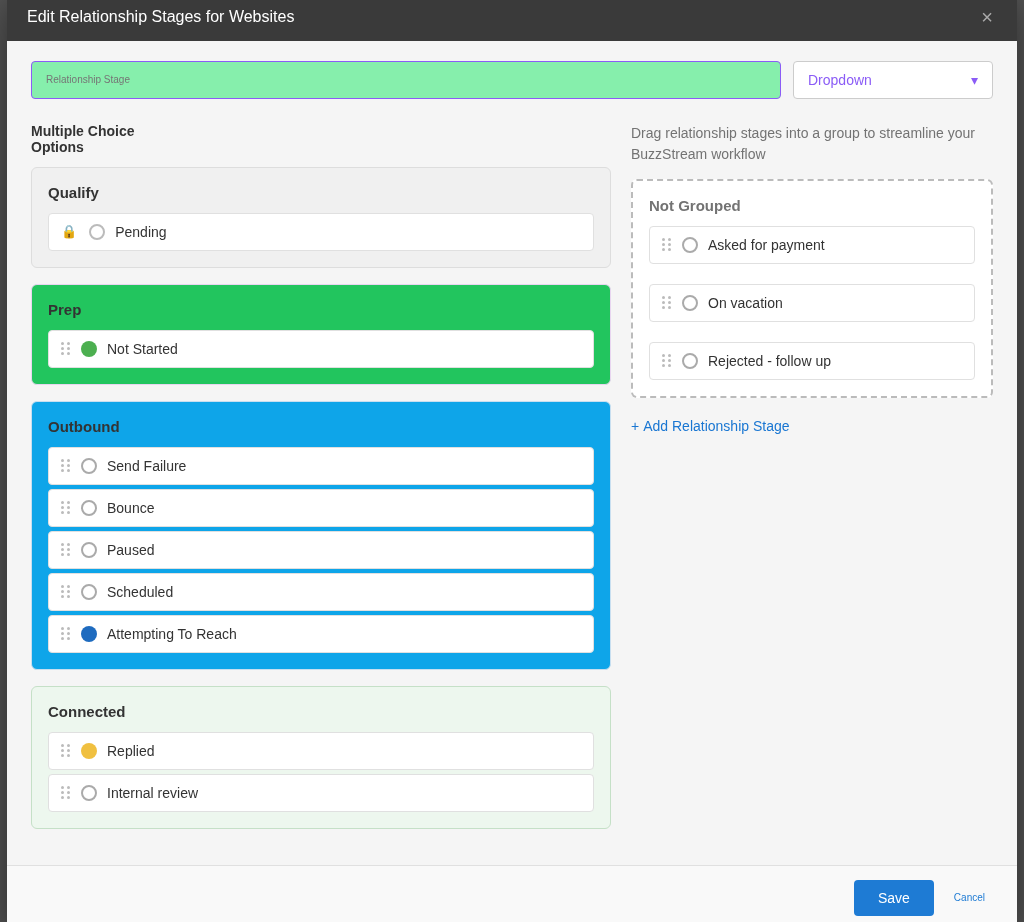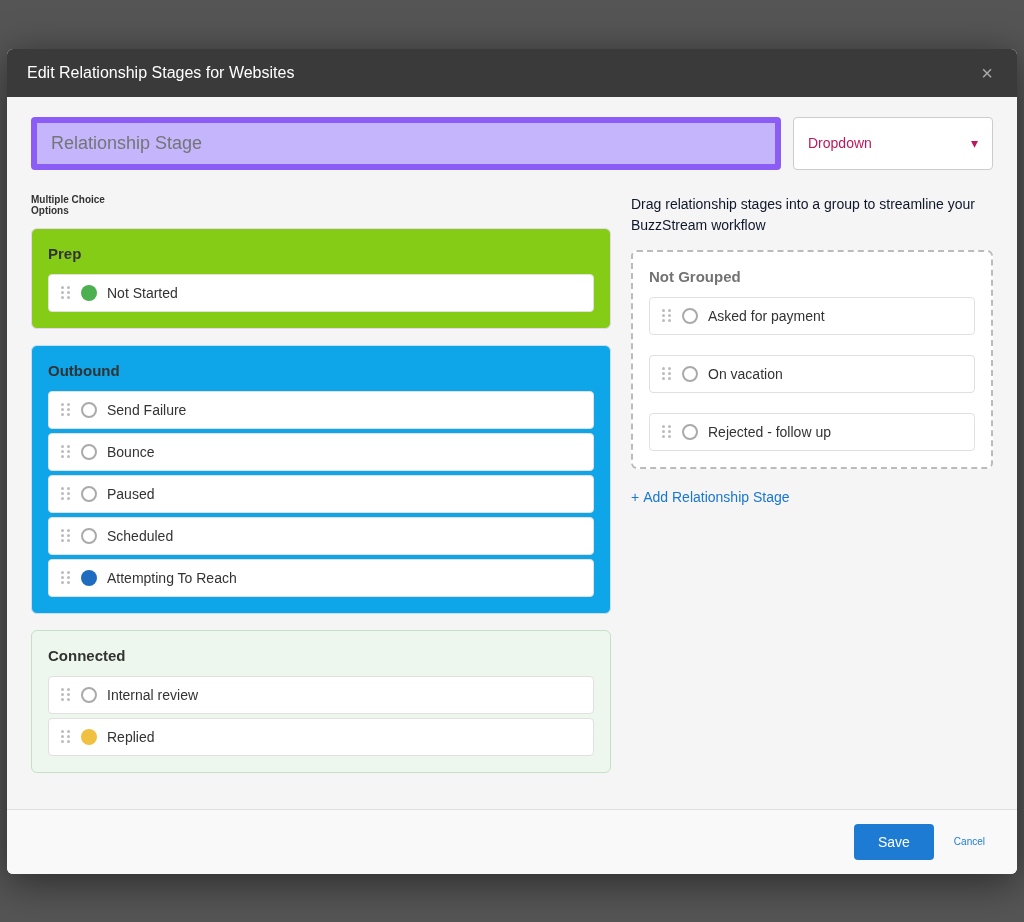--- a/index.html
+++ b/index.html
@@ -59,67 +59,67 @@
       overflow-y: auto;
     }
     .field-row {
       display: flex;
       gap: 12px;
       margin-bottom: 24px;
     }
     .field-input {
       flex: 1;
       padding: 10px 14px;
-      border: 6px solid #8b5cf6;
+      border: 1px solid #8b5cf6;
       border-radius: 4px;
-      background: #c4b5fd;
-      font-size: 18px;
+      background: #86efac;
+      font-size: 10px;
       color: #666;
     }
     .field-dropdown {
       width: 200px;
       padding: 10px 14px;
       border: 1px solid #ccc;
       border-radius: 4px;
       background: #fff;
       font-size: 14px;
-      color: #be185d;
+      color: #8b5cf6;
       display: flex;
       align-items: center;
       justify-content: space-between;
       cursor: pointer;
     }
     .main-content {
       display: flex;
       gap: 20px;
       align-items: flex-start;
     }
     .left-panel {
       flex: 0 0 580px;
     }
     .right-panel {
       flex: 1;
     }
     .section-label {
       font-weight: 700;
-      font-size: 10px;
+      font-size: 14px;
       color: #333;
       margin-bottom: 12px;
     }
     .group-card {
       border-radius: 6px;
       padding: 16px;
       margin-bottom: 16px;
     }
     .group-card-qualify {
       background: #f0f0f0;
       border: 1px solid #ddd;
     }
     .group-card-prep {
-      background: #84cc16;
+      background: #22c55e;
       border: 1px solid #e8d5f0;
     }
     .group-card-outbound {
       background: #0ea5e9;
       border: 1px solid #c8dff0;
     }
     .group-card-connected {
       background: #edf7ee;
       border: 1px solid #c5e0c7;
     }
@@ -171,21 +171,21 @@
       color: #aaa;
       margin-right: 2px;
     }
     .stage-name {
       font-size: 14px;
       color: #333;
     }
     
     .drag-hint {
       font-size: 14px;
-      color: #0f172a;
+      color: #737373;
       margin-bottom: 14px;
       line-height: 1.5;
     }
     .not-grouped-box {
       border: 2px dashed #bbb;
       border-radius: 6px;
       padding: 16px;
       background: #fff;
       margin-bottom: 16px;
     }
@@ -275,20 +275,28 @@
           <span>Dropdown</span>
           <span>▾</span>
         </div>
       </div>
 
       <div class="main-content">
 
         <div class="left-panel">
           <div class="section-label">Multiple Choice<br>Options</div>
 
+          <div class="group-card group-card-qualify">
+            <div class="group-title">Qualify</div>
+            <div class="stage-item">
+              <span class="lock-icon">🔒</span>
+              <div class="radio-circle locked"></div>
+              <span class="stage-name">Pending</span>
+            </div>
+          </div>
 
           <div class="group-card group-card-prep">
             <div class="group-title">Prep</div>
             <div class="stage-item">
               <div class="dot-grid">
                   <span></span>
                   <span></span>
                   <span></span>
                   <span></span>
                   <span></span>
@@ -367,34 +375,34 @@
             <div class="group-title">Connected</div>
             <div class="stage-item">
               <div class="dot-grid">
                   <span></span>
                   <span></span>
                   <span></span>
                   <span></span>
                   <span></span>
                   <span></span>
                 </div>
-              <div class="radio-circle"></div>
-              <span class="stage-name">Internal review</span>
-            </div>
-            <div class="stage-item">
-              <div class="dot-grid">
-                  <span></span>
-                  <span></span>
-                  <span></span>
-                  <span></span>
-                  <span></span>
-                  <span></span>
-                </div>
               <div class="radio-circle filled-yellow"></div>
               <span class="stage-name">Replied</span>
+            </div>
+            <div class="stage-item">
+              <div class="dot-grid">
+                  <span></span>
+                  <span></span>
+                  <span></span>
+                  <span></span>
+                  <span></span>
+                  <span></span>
+                </div>
+              <div class="radio-circle"></div>
+              <span class="stage-name">Internal review</span>
             </div>
           </div>
         </div>
 
         <div class="right-panel">
           <p class="drag-hint">Drag relationship stages into a group to streamline your BuzzStream workflow</p>
 
           <div class="not-grouped-box">
             <div class="not-grouped-title">Not Grouped</div>
 

